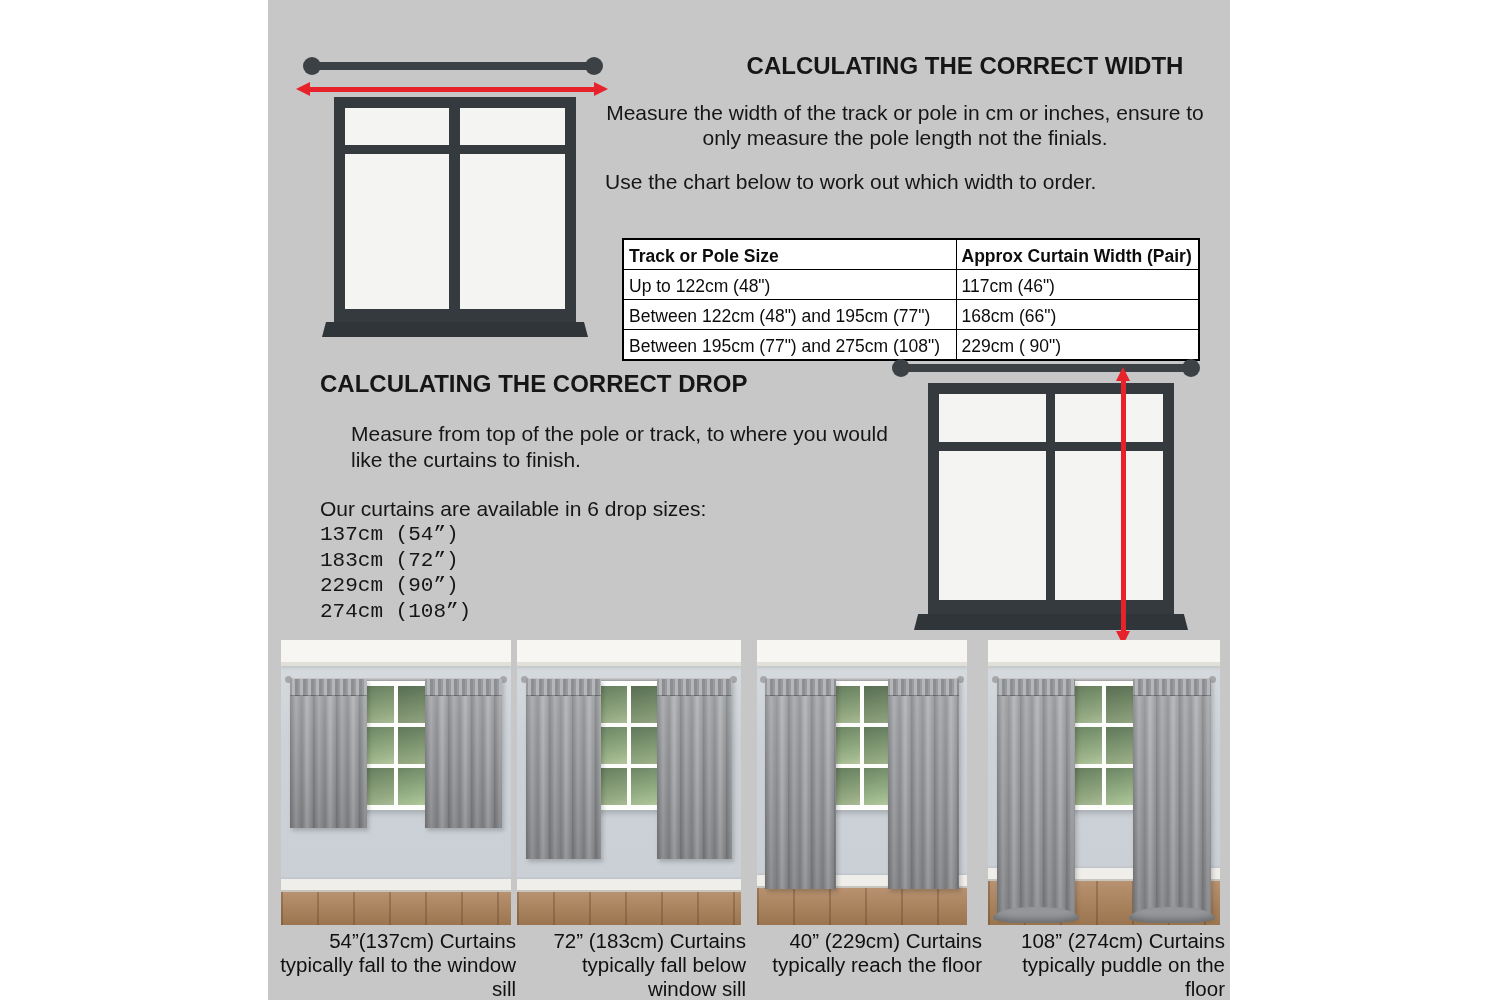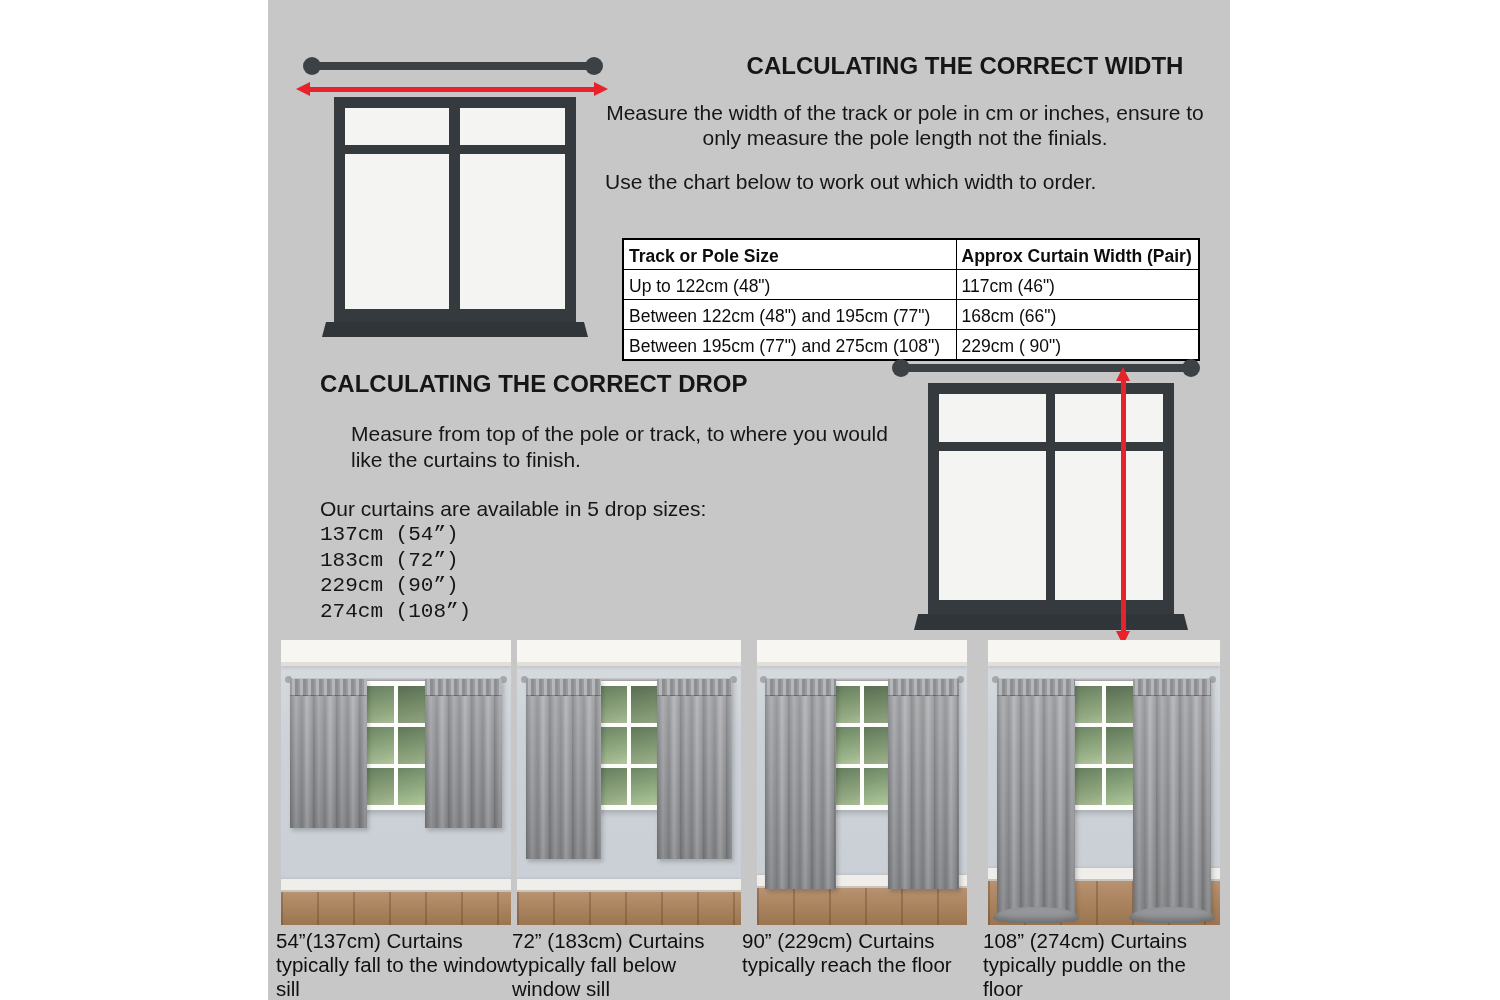--- a/index.html
+++ b/index.html
@@ -117,21 +117,21 @@
     background:#96979a;border-radius:45% 45% 35% 35%/70% 70% 30% 30%;
     box-shadow:inset 0 -4px 6px rgba(0,0,0,.28);}
   .baseboard{position:absolute;left:0;right:0;bottom:var(--fh);height:4.5%;background:#efeeea;
     border-bottom:2px solid #c8c5bf;box-shadow:0 -1px 2px rgba(0,0,0,.08);}
   .floor{position:absolute;left:0;right:0;bottom:0;height:var(--fh);
     background:
       repeating-linear-gradient(90deg,rgba(84,55,30,.30) 0 2px,rgba(0,0,0,0) 2px 36px),
       linear-gradient(180deg,#b89271 0%,#a8825c 55%,#9a754f 100%);}
 
   
-  .caption{position:absolute;top:929px;text-align:left;font-size:20.5px;line-height:24px;color:#101010;}
+  .caption{position:absolute;top:929px;text-align:right;font-size:20.5px;line-height:24px;color:#101010;}
   .c1{left:276px;width:240px;}
   .c2{left:512px;width:234px;}
   .c3{left:742px;width:240px;}
   .c4{left:983px;width:242px;}
 </style>
 </head>
 <body>
 
 <div class="canvas">
   <div class="panel"></div>
@@ -174,21 +174,21 @@
         <tr>
           <td>Between 195cm (77") and 275cm (108")</td>
           <td>229cm ( 90")</td>
         </tr>
       </tbody>
     </table>
   </div>
 
   <div class="abs drop-title">CALCULATING THE CORRECT DROP</div>
   <div class="abs drop-para1">Measure from top of the pole or track, to where you would like the curtains to finish.</div>
-  <div class="abs drop-para2">Our curtains are available in 5 drop sizes:</div>
+  <div class="abs drop-para2">Our curtains are available in 6 drop sizes:</div>
   <div class="abs drop-sizes">
     <div>137cm (54”)</div>
     <div>183cm (72”)</div>
     <div>229cm (90”)</div>
     <div>274cm (108”)</div>
   </div>
 
   <div class="pole pole2"></div>
   <div class="iwin win2">
     <span class="pane tl"></span>
@@ -274,15 +274,15 @@
     <div class="rod"></div>
     <div class="ceiling"></div>
     <div class="baseboard"></div>
     <div class="floor"></div>
     <div class="curtain l"></div>
     <div class="curtain r"></div>
   </div>
 
   <div class="caption c1">54”(137cm) Curtains typically fall to the window sill</div>
   <div class="caption c2">72” (183cm) Curtains typically fall below window sill</div>
-  <div class="caption c3">90” (229cm) Curtains typically reach the floor</div>
+  <div class="caption c3">40” (229cm) Curtains typically reach the floor</div>
   <div class="caption c4">108” (274cm) Curtains typically puddle on the floor</div>
 </div>
 
 </body></html>

